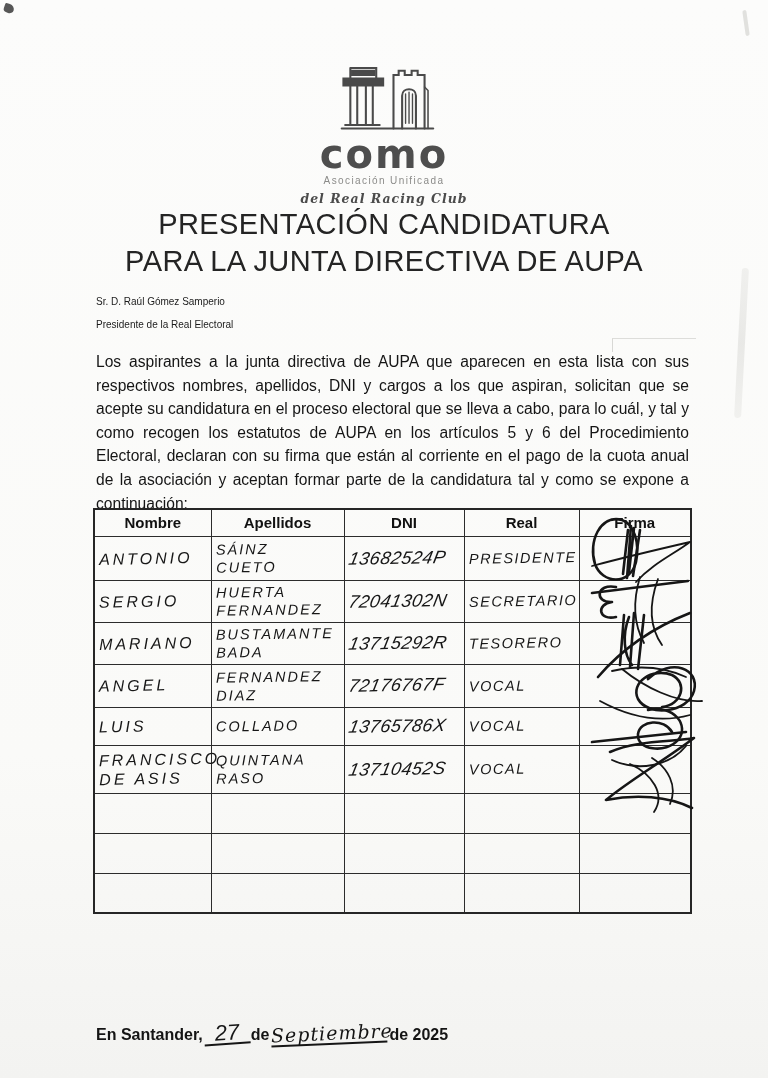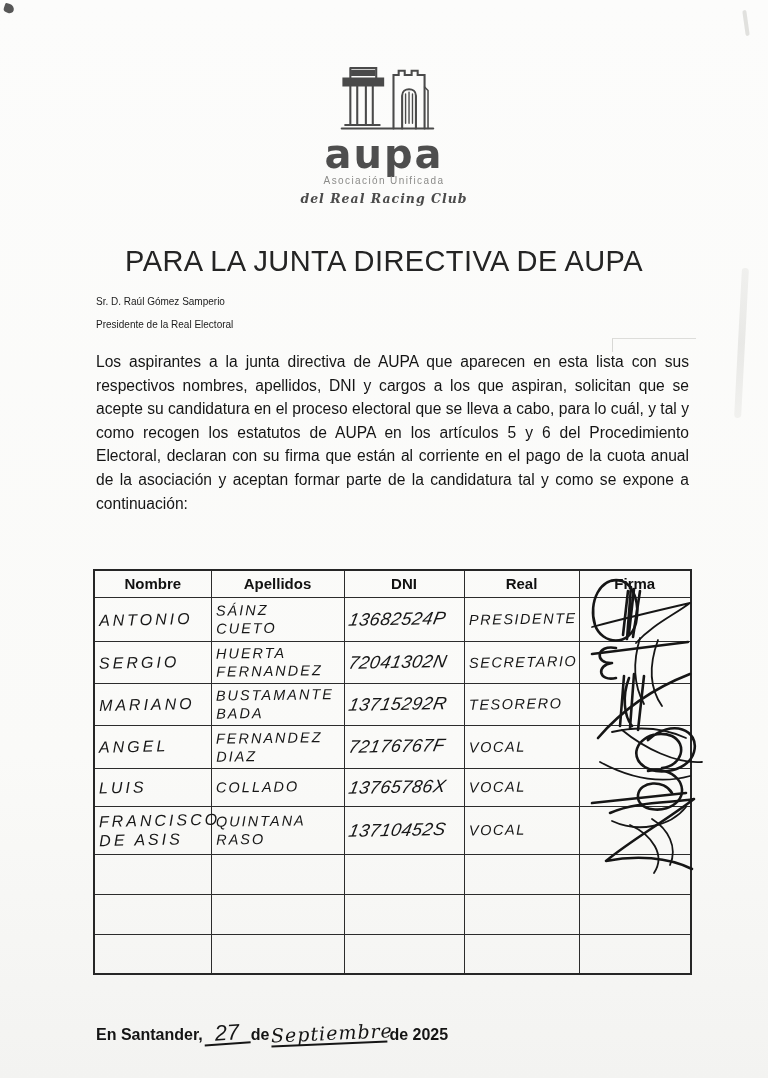--- a/index.html
+++ b/index.html
@@ -30,21 +30,21 @@
     font-size:12.5px; color:#4b4b4b; margin-top:3px; letter-spacing:1px; }
 
   
   .title { position:absolute; left:0; top:206px; width:768px; text-align:center;
     font-size:29px; line-height:37px; font-weight:500; letter-spacing:.4px; color:#242424; }
   .recipient { position:absolute; left:96px; top:291px; font-size:10px; line-height:22.5px; color:#1b1b1b; }
   .body-par { position:absolute; left:96px; top:350px; width:593px; font-size:15.6px;
     line-height:23.6px; text-align:justify; color:#151515; }
 
   
-  .cand-table { position:absolute; left:93px; top:569px; width:597px;
+  .cand-table { position:absolute; left:93px; top:508px; width:597px;
     border-collapse:collapse; table-layout:fixed; }
   .cand-table th, .cand-table td { border:1.5px solid #2c2c2c; vertical-align:middle; }
   .cand-table { border:2px solid #262626; }
   .cand-table th { height:27px; font-size:15px; font-weight:700; text-align:center; color:#111; }
   .cand-table td { padding:1px 4px; overflow:visible; }
   tr.r1 td{height:44px;} tr.r2 td{height:42px;} tr.r3 td{height:42px;}
   tr.r4 td{height:43px;} tr.r5 td{height:38px;} tr.r6 td{height:48px;}
   tr.empty td { height:40px; }
 
   
@@ -93,27 +93,27 @@
         <path d="M38,17 L64,17 L64,22 L38,22 Z" fill="#4a4a4a"></path>
 
         <path d="M86,84 L86,22 L92,22 L92,17 L99,17 L99,22 L107,22 L107,17 L114,17 L114,22 L122,22 L122,84"></path>
         <path d="M96,84 L96,46 C96,36 112,36 112,46 L112,84"></path>
         <path d="M100,44 L100,78 M104,42 L104,78 M108,44 L108,78" class="thin" stroke-width="1.6"></path>
 
         <path d="M26,84 L132,84"></path>
         <path d="M126,84 L126,40 L122,36" stroke-width="1.8"></path>
       </g>
     </svg>
-    <div class="logo-word">aupa</div>
+    <div class="logo-word">como</div>
     <div class="logo-sub">Asociación Unificada</div>
     <div class="logo-script">del Real Racing Club</div>
   </div>
 
   <h1 class="title">
-    <br>
+    <span>PRESENTACIÓN CANDIDATURA</span><br>
     <span>PARA LA JUNTA DIRECTIVA DE AUPA</span>
   </h1>
 
   <div class="recipient">
     <div>Sr. D. Raúl Gómez Samperio</div>
     <div>Presidente de la Real Electoral</div>
   </div>
 
   <p class="body-par">Los aspirantes a la junta directiva de AUPA que aparecen en esta lista con sus respectivos nombres, apellidos, DNI y cargos a los que aspiran, solicitan que se acepte su candidatura en el proceso electoral que se lleva a cabo, para lo cuál, y tal y como recogen los estatutos de AUPA en los artículos 5 y 6 del Procedimiento Electoral, declaran con su firma que están al corriente en el pago de la cuota anual de la asociación y aceptan formar parte de la candidatura tal y como se expone a continuación:</p>
 

